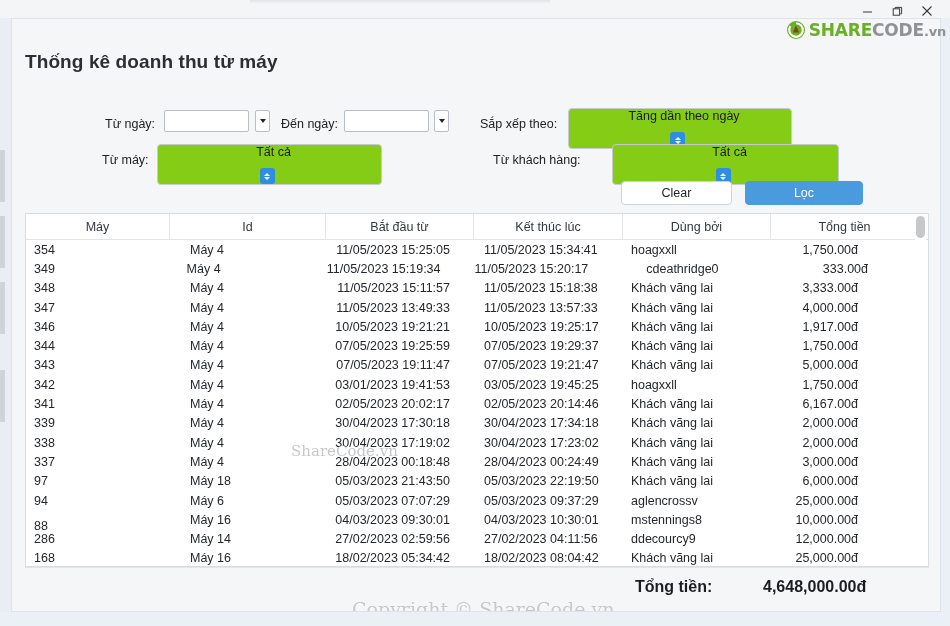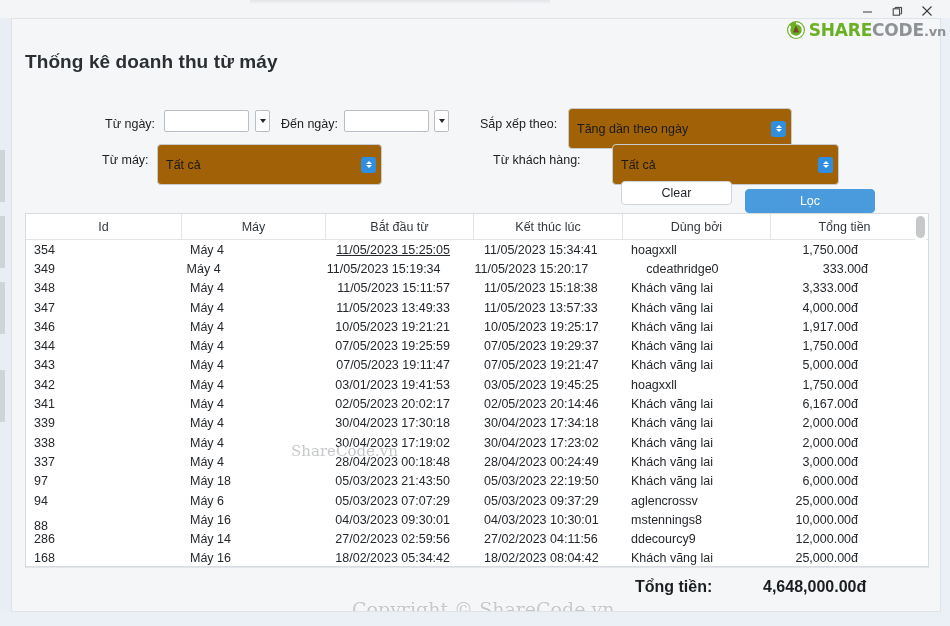--- a/index.html
+++ b/index.html
@@ -153,26 +153,27 @@
     width: 0; height: 0;
     border-left: 3.5px solid transparent;
     border-right: 3.5px solid transparent;
     border-top: 4.5px solid #20262c;
   }
 
   .combo {
     position: absolute;
     box-sizing: border-box;
     height: 41px;
-    background: #a16207;
+    background: #84cc16;
     border: 1px solid #c6cbd1;
     border-radius: 4px;
     display: flex;
     align-items: center;
     cursor: pointer;
+    flex-direction: column;
   }
   .combo-value {
     flex: 1;
     padding-left: 8px;
     font-size: 12.5px;
     color: #1a1a1a;
     white-space: nowrap;
     overflow: hidden;
   }
   .combo-btn {
@@ -427,37 +428,37 @@
       <div class="field-label" style="left:481px; top:57px;">Từ khách hàng:</div>
       <div class="combo" style="left:600px; top:47px; width:227px;">
         <span class="combo-value">Tất cả</span>
         <span class="combo-btn">
           <span class="up"></span>
             <span class="dn"></span>
         </span>
       </div>
 
       <div class="btn btn-clear" style="left:609px; top:84px; width:111px;">Clear</div>
-      <div class="btn btn-loc" style="left:733px; top:84px; width:130px;margin-top:8px;">Lọc</div>
+      <div class="btn btn-loc" style="left:733px; top:84px; width:118px;">Lọc</div>
     </div>
 
     <div class="table-wrap">
       <div class="thead" id="thead">
+          <div class="th" style="width: 144px;">Máy</div>
           <div class="th" style="width: 156px;">Id</div>
-          <div class="th" style="width: 144px;">Máy</div>
           <div class="th" style="width: 148px;">Bắt đầu từ</div>
           <div class="th" style="width: 149px;">Kết thúc lúc</div>
           <div class="th" style="width: 148px;">Dùng bởi</div>
           <div class="th" style="width: 147px;">Tổng tiền</div>
         </div>
       <div class="tbody" id="tbody">
           <div class="tr">
             <div class="td c-id" style="width: 156px;">354</div>
             <div class="td c-may" style="width: 144px;">Máy 4</div>
-            <div class="td c-start" style="width: 148px; text-decoration: underline;">11/05/2023 15:25:05</div>
+            <div class="td c-start" style="width: 148px;">11/05/2023 15:25:05</div>
             <div class="td c-end" style="width: 149px;">11/05/2023 15:34:41</div>
             <div class="td c-user" style="width: 148px;">hoagxxll</div>
             <div class="td c-total" style="width: 147px;">1,750.00đ</div>
           </div>
           <div class="tr">
             <div class="td c-id" style="width: 156px;">349</div>
             <div class="td c-may" style="width: 144px;">Máy 4</div>
             <div class="td c-start" style="width: 148px;">11/05/2023 15:19:34</div>
             <div class="td c-end" style="width: 149px;">11/05/2023 15:20:17</div>
             <div class="td c-user" style="width: 148px; margin-left: 28px;">cdeathridge0</div>

